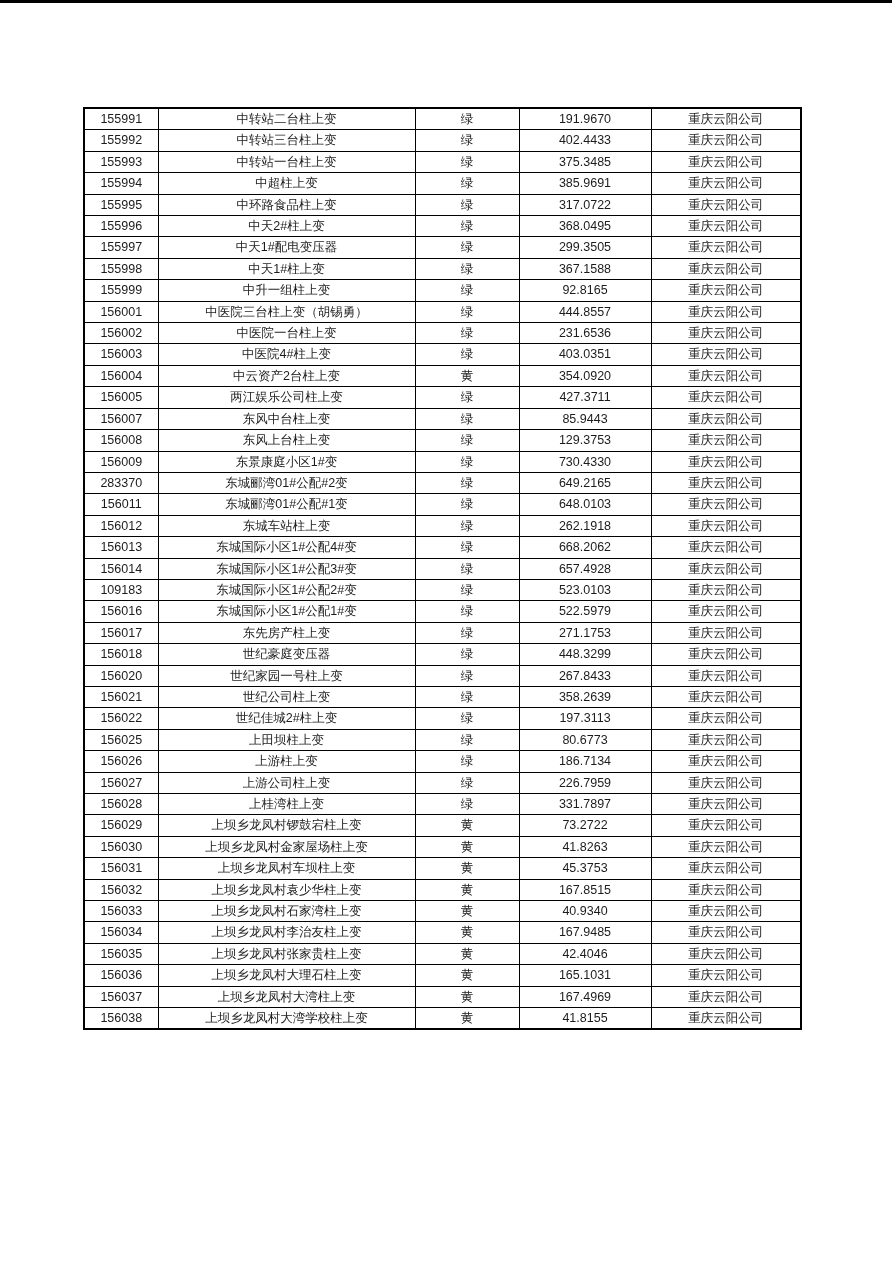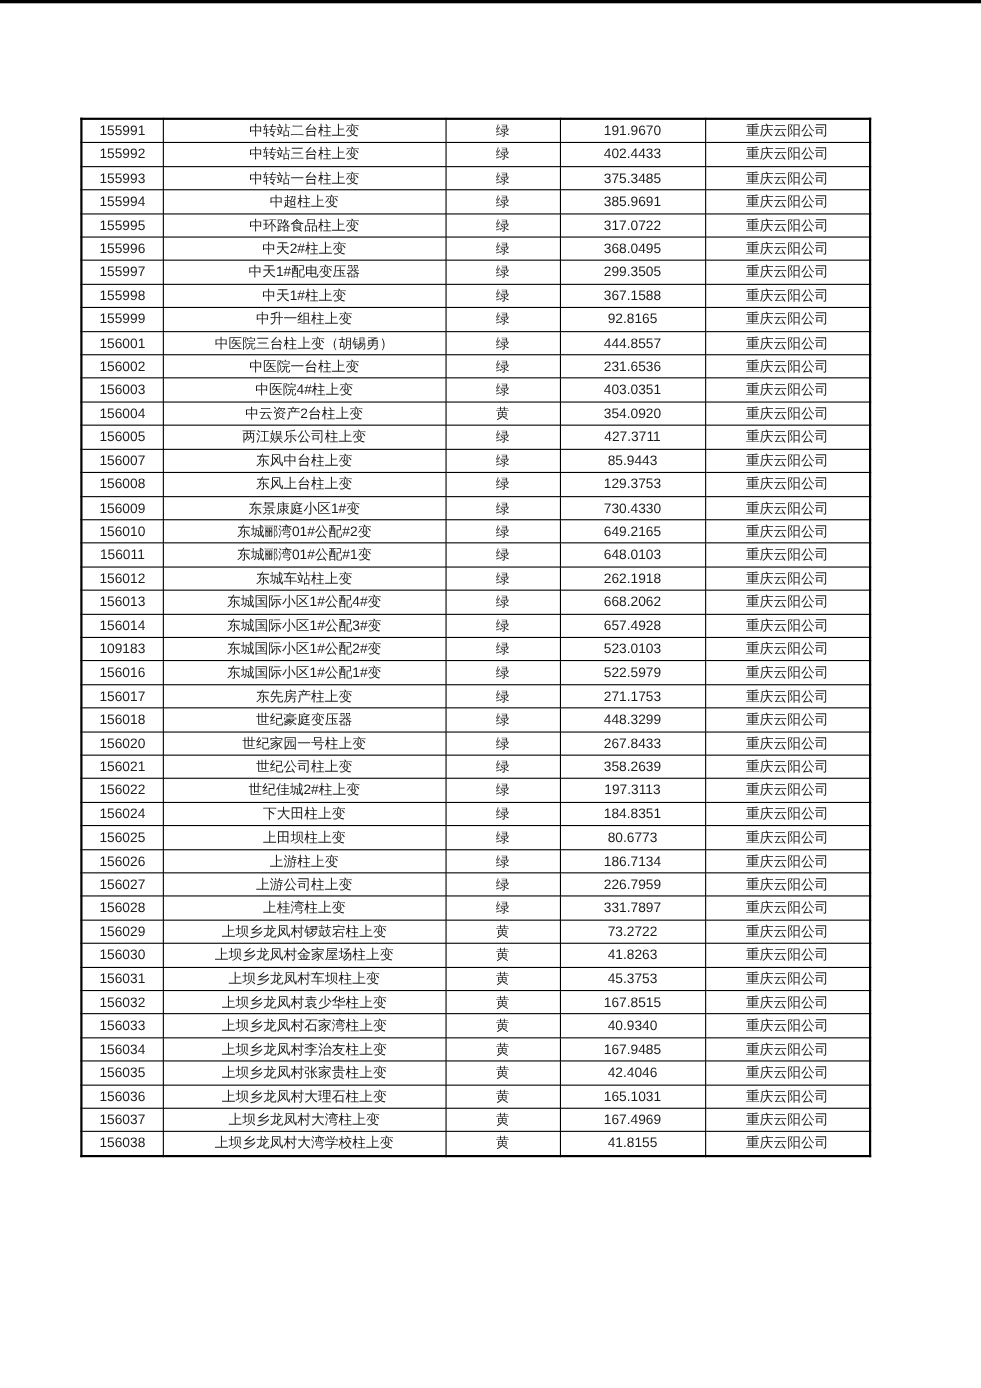--- a/index.html
+++ b/index.html
@@ -17,21 +17,21 @@
   .top-rule {
     position: absolute;
     top: 0;
     left: 0;
     width: 892px;
     height: 2.5px;
     background: #000000;
   }
   table.sheet-table {
     position: absolute;
-    left: 73px;
+    left: 83px;
     top: 107px;
     width: 717px;
     border-collapse: collapse;
     table-layout: fixed;
     border: 2px solid #000000;
   }
   table.sheet-table td {
     border: 1px solid #000000;
     height: 20.4px;
     box-sizing: content-box;
@@ -177,21 +177,21 @@
         <td>重庆云阳公司</td>
       </tr>
       <tr>
         <td>156009</td>
         <td>东景康庭小区1#变</td>
         <td>绿</td>
         <td>730.4330</td>
         <td>重庆云阳公司</td>
       </tr>
       <tr>
-        <td>156010</td>
+        <td>283370</td>
         <td>东城郦湾01#公配#2变</td>
         <td>绿</td>
         <td>649.2165</td>
         <td>重庆云阳公司</td>
       </tr>
       <tr>
         <td>156011</td>
         <td>东城郦湾01#公配#1变</td>
         <td>绿</td>
         <td>648.0103</td>
@@ -258,27 +258,20 @@
         <td>世纪公司柱上变</td>
         <td>绿</td>
         <td>358.2639</td>
         <td>重庆云阳公司</td>
       </tr>
       <tr>
         <td>156022</td>
         <td>世纪佳城2#柱上变</td>
         <td>绿</td>
         <td>197.3113</td>
-        <td>重庆云阳公司</td>
-      </tr>
-      <tr>
-        <td>156024</td>
-        <td>下大田柱上变</td>
-        <td>绿</td>
-        <td>184.8351</td>
         <td>重庆云阳公司</td>
       </tr>
       <tr>
         <td>156025</td>
         <td>上田坝柱上变</td>
         <td>绿</td>
         <td>80.6773</td>
         <td>重庆云阳公司</td>
       </tr>
       <tr>

